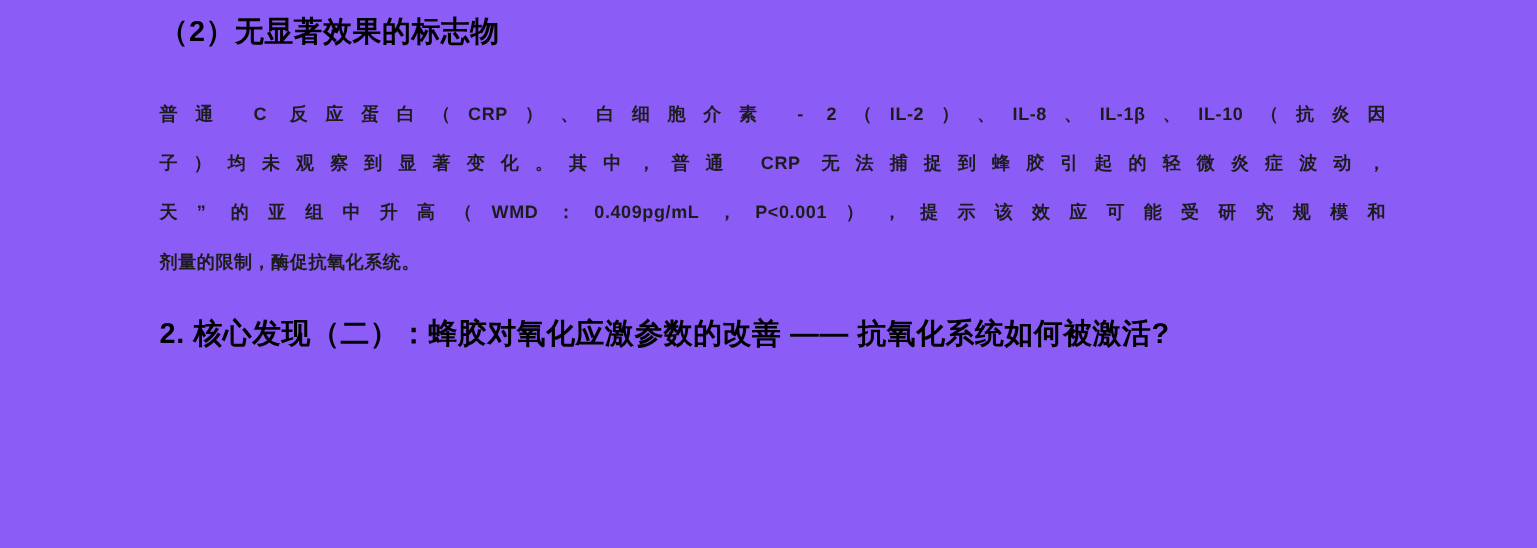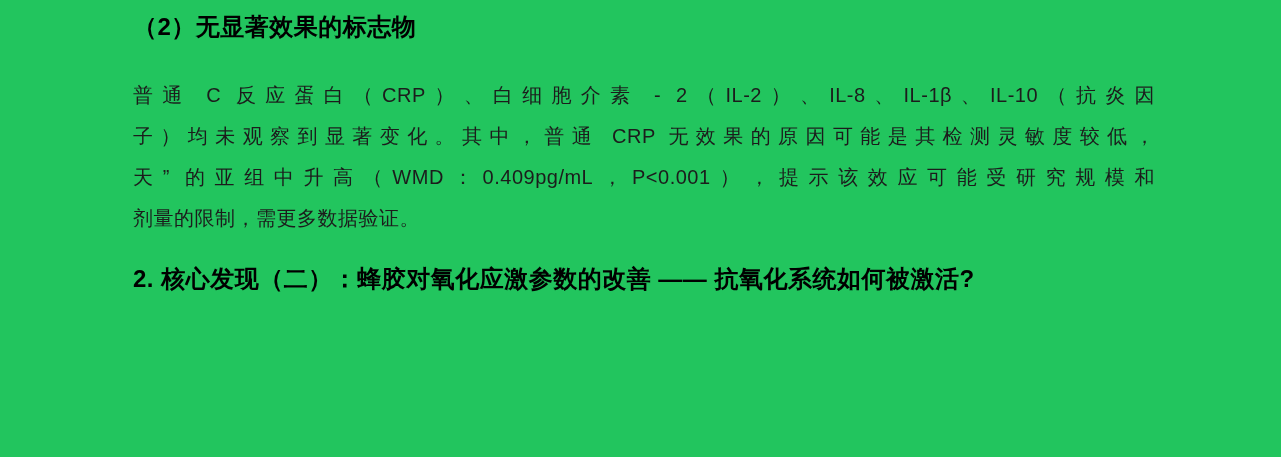--- a/index.html
+++ b/index.html
@@ -4,21 +4,21 @@
 <style>
   html, body {
     margin: 0;
     padding: 0;
     background: #ffffff;
   }
   .page {
     position: relative;
     width: 1281px;
     height: 457px;
-    background: #22c55e;
+    background: #8b5cf6;
     overflow: hidden;
     font-family: "Liberation Sans", "DejaVu Sans", sans-serif;
   }
   .content {
     position: absolute;
     left: 133px;
     top: 0;
     width: 1022px;
   }
   .heading {
@@ -34,43 +34,44 @@
   .heading-1 {
     margin-top: 10px;
   }
   .heading-2 {
     margin-top: 23px;
   }
   .para {
     margin-top: 31px;
   }
   .line {
-    font-size: 20px;
+    font-size: 15px;
     line-height: 41px;
     color: #1c1c1c;
     letter-spacing: 0.5px;
+    font-weight: bold;
   }
   .line.just {
     text-align: justify;
     text-align-last: justify;
   }
 </style>
 </head>
 <body>
 
 <div class="page">
   <div class="content">
 
     <h2 class="heading heading-1">（2）无显著效果的标志物</h2>
 
     <div class="para">
       <div class="line just">普通 C 反应蛋白（CRP）、白细胞介素 - 2（IL-2）、IL-8、IL-1β、IL-10（抗炎因</div>
-      <div class="line just">子）均未观察到显著变化。其中，普通 CRP 无效果的原因可能是其检测灵敏度较低，</div>
+      <div class="line just">子）均未观察到显著变化。其中，普通 CRP 无法捕捉到蜂胶引起的轻微炎症波动，</div>
       <div class="line just">天” 的亚组中升高（WMD：0.409pg/mL，P&lt;0.001），提示该效应可能受研究规模和</div>
-      <div class="line">剂量的限制，需更多数据验证。</div>
+      <div class="line">剂量的限制，酶促抗氧化系统。</div>
     </div>
 
     <h2 class="heading heading-2">2. 核心发现（二）：蜂胶对氧化应激参数的改善 —— 抗氧化系统如何被激活?</h2>
 
     <div class="para">
     </div>
 
   </div>
 </div>
 

